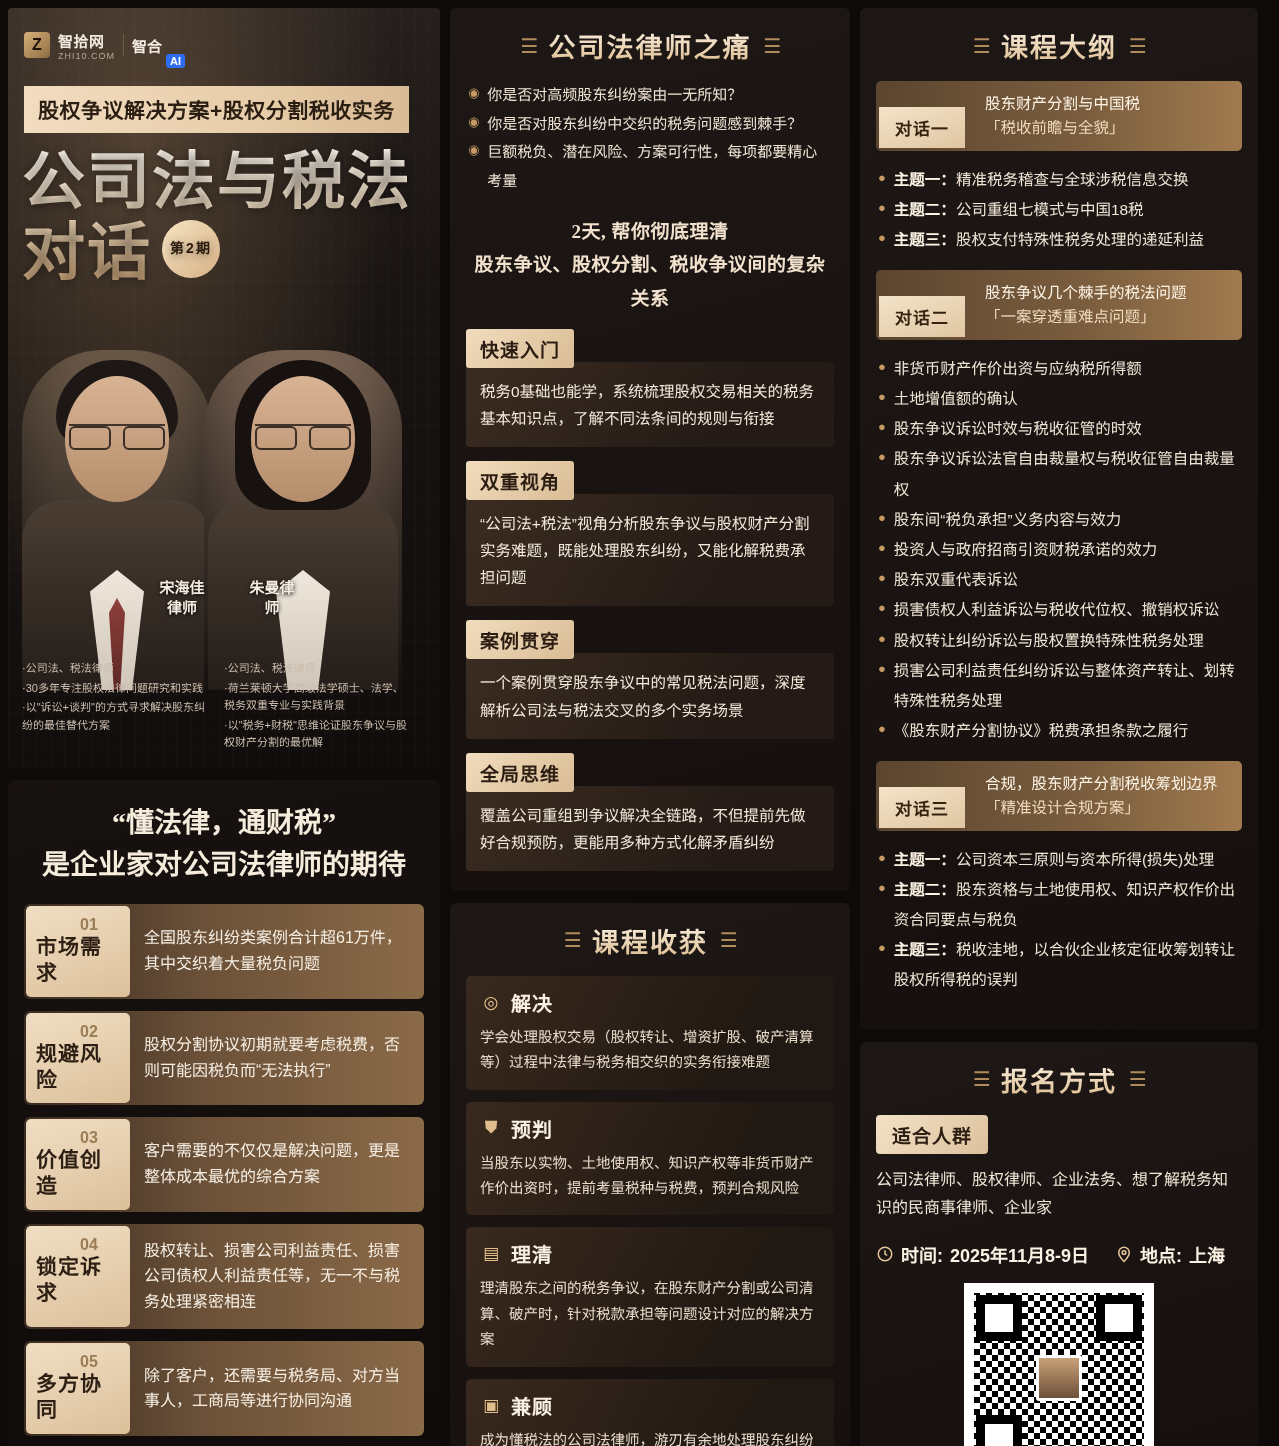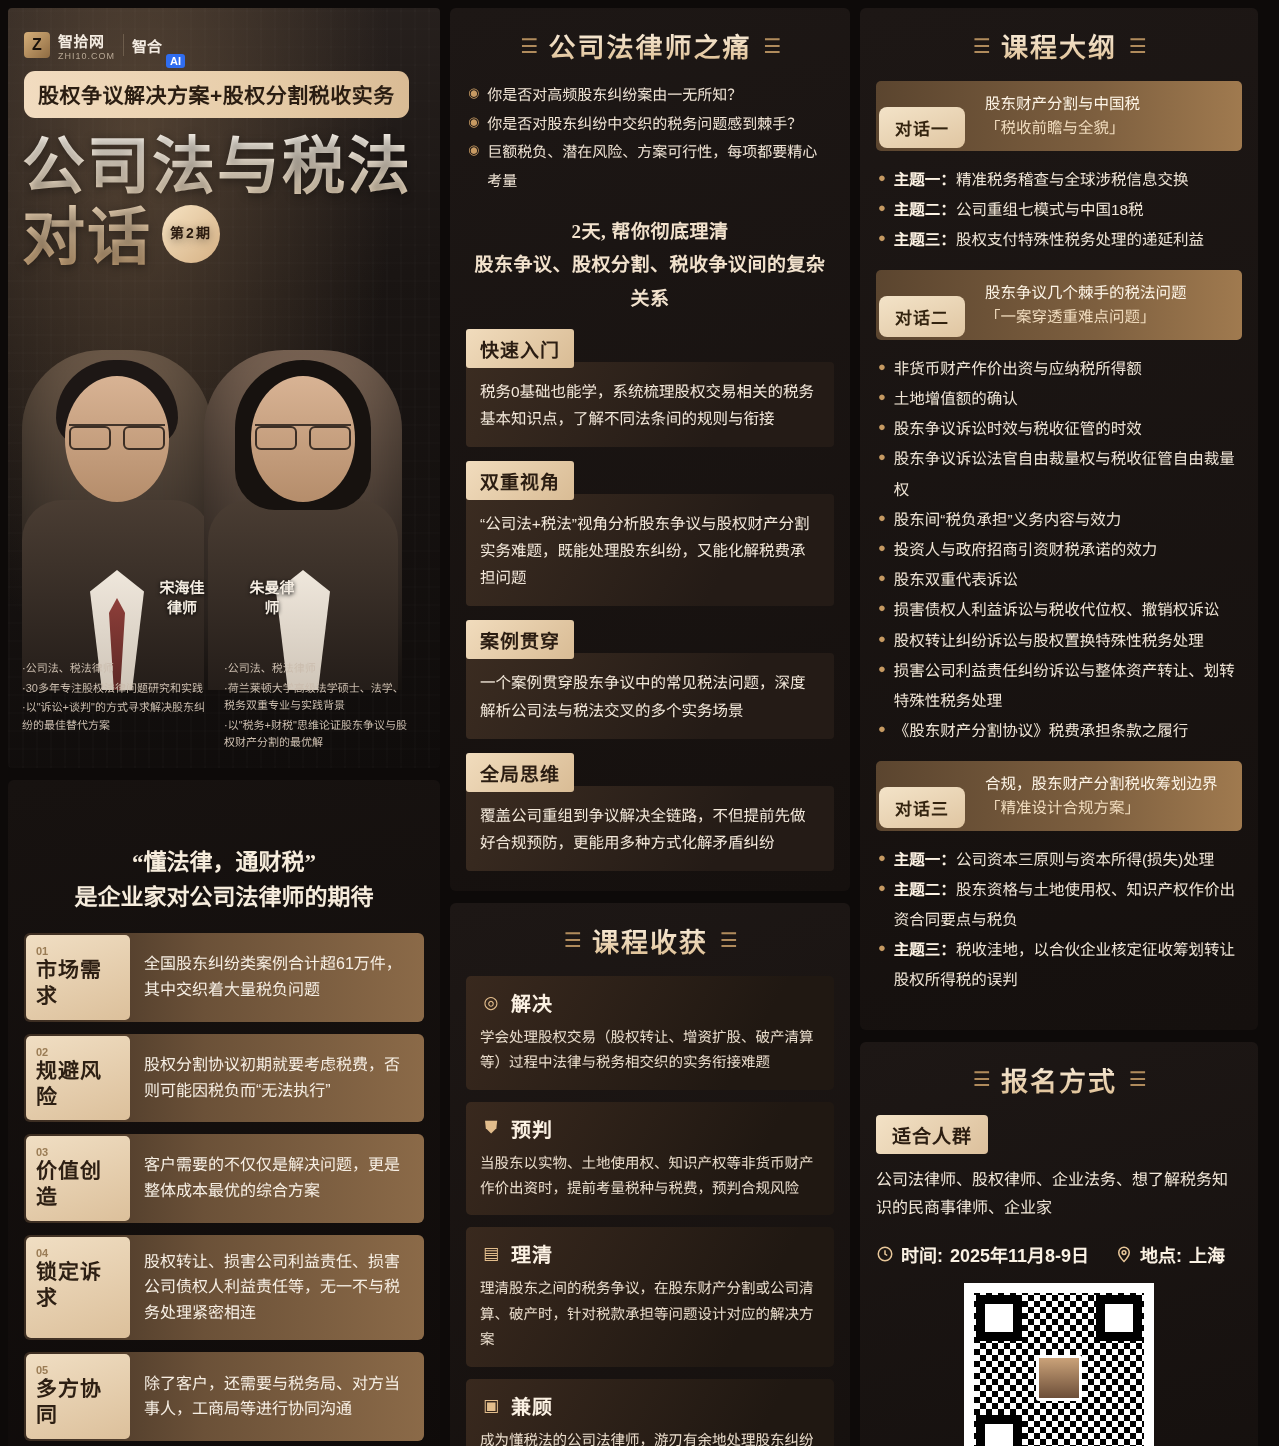--- a/index.html
+++ b/index.html
@@ -55,26 +55,26 @@
   .logo-divider { width:1px; height: 22px; background:#6d5d4c; }
   .logo-ai {
     font-size: 15px; font-weight: bold; color:#f4ece2;
     display:flex; align-items:center; gap:4px;
   }
   .logo-ai .badge {
     background:#2f6df0; color:#fff; font-size:11px; padding:1px 4px; border-radius:3px;margin-top:32px;
   }
   .ribbon {
     position: relative;
-    margin: 3px 16px 0 16px;
+    margin: 18px 16px 0 16px;
     background: linear-gradient(90deg,#f2dcc0,#e7cda9 60%, #d9bb95);
     color:#2a1d12;
     font-size: 21px; font-weight: bold;
     padding: 8px 14px 9px;
-    border-radius: 11px;
+    border-radius: 0;
     width: fit-content;
     letter-spacing: .5px;
   }
   .hero-title {
     position: relative;
     margin: 14px 0 0 14px;
     font-family: "Liberation Serif", "DejaVu Serif", serif;
     font-size: 63px;
     font-weight: bold;
     line-height: 1.12;
@@ -180,41 +180,40 @@
     background: linear-gradient(180deg,#fdf4e6,#dcbb8d);
     -webkit-background-clip:text; background-clip:text; color: transparent;
   }
 
   
   .expect {
     background: linear-gradient(170deg,#171210,#0f0b0a);
     border-radius: 6px; padding: 22px 16px 18px;
   }
   .expect h2 {
-    text-align:center; font-size: 23px; line-height:1.5; font-weight:bold;
+    text-align:center; font-size: 28px; line-height:1.5; font-weight:bold;
     font-family:"Liberation Serif", serif;
     background: linear-gradient(180deg,#fdf3e4,#d9b customers);
     color:#f6ecdc;
     margin-bottom: 18px;
-    margin-top: 44px;
   }
   .need-row {
     display:flex; align-items:stretch; margin-bottom: 12px;
     border-radius: 6px; overflow:hidden;
     background: linear-gradient(90deg,#3a2c21 0%, #6b5138 45%, #8b6a48 100%);
     padding: 2px;
   }
   .need-key {
     width: 104px; flex: 0 0 104px;
     background: linear-gradient(160deg,#f0dec3,#dcc09b);
     color:#2d1f13; border-radius: 5px;
     padding: 10px 8px 10px 10px;
     position: relative;
   }
-  .need-num { font-size: 11px; font-weight: bold; color:#9a7c55; }
+  .need-num { font-size: 16px; font-weight: bold; color:#9a7c55;margin-left:44px; }
   .need-label { font-size: 21px; font-weight: bold; line-height:1.25; letter-spacing:1px; }
   .need-text {
     flex: 1; padding: 12px 12px 12px 14px;
     font-size: 16px; line-height: 1.62; color:#f7efe4;
     display:flex; align-items:center;
   }
 
   
   .pain-list { margin: 4px 2px 16px; }
   .pain-item {
@@ -269,21 +268,21 @@
     display:flex; align-items:stretch; margin: 4px 0 14px;
     border-radius: 5px; overflow:hidden;
     background: linear-gradient(90deg,#5b452f 0%, #7d5f3f 60%, #a07a4f 100%);
     padding: 3px;
   }
   .dialog-key {
     width: 86px; flex:0 0 86px;
     background: linear-gradient(160deg,#f3e3c8,#e0c6a2);
     color:#33230f; font-size: 17px; font-weight:bold; letter-spacing:1px;
     display:flex; align-items:center; justify-content:center;
-    border-radius: 8px;
+    border-radius: 0;
     margin-top: 23px;
   }
   .dialog-val { padding: 8px 20px; font-size: 15.5px; line-height:1.55; color:#fdf4e6; }
   .dialog-val .sub { color:#f0dbbd; }
   .topic {
     display:flex; gap: 8px; font-size: 15.5px; line-height: 1.95;
     color:#efe4d5; align-items:flex-start;
   }
   .topic .dot { color:#c69a62; font-size: 13px; line-height: 1.95; }
   .topic b { color:#fdf3e4; font-weight: bold; }

